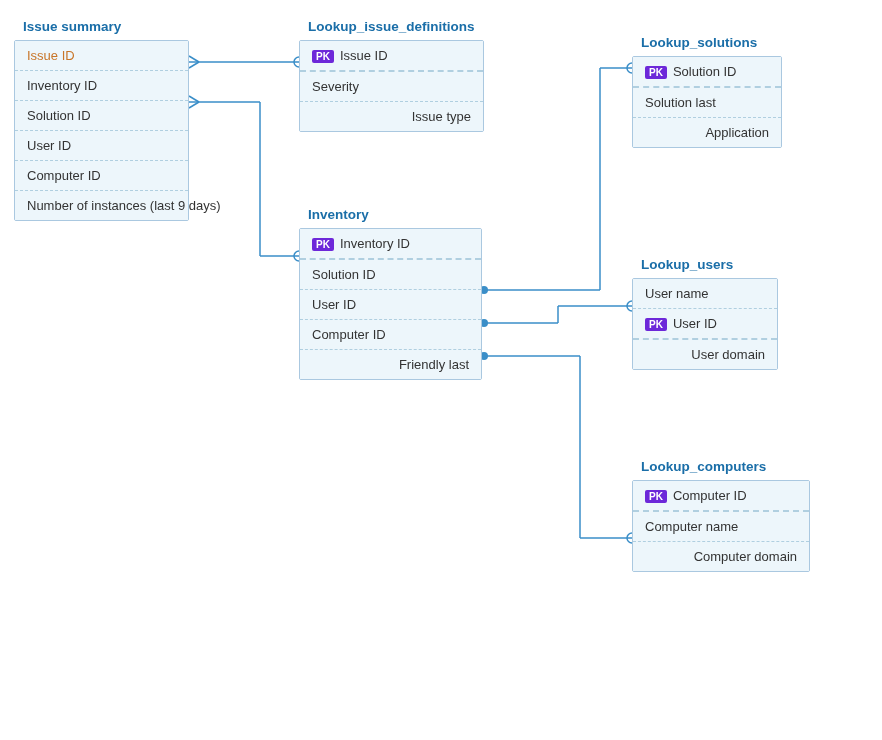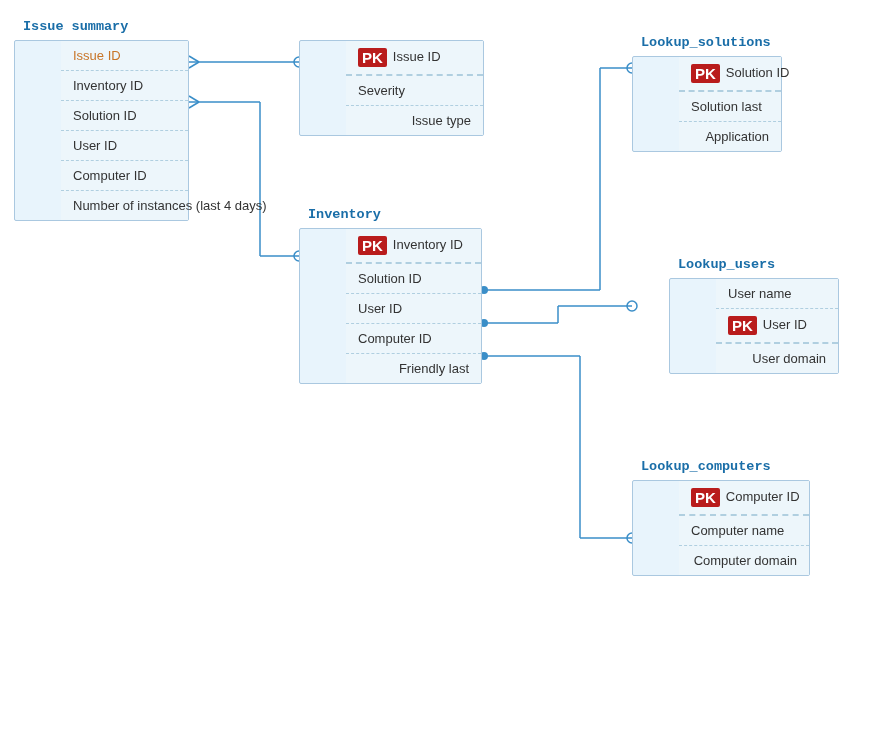--- a/index.html
+++ b/index.html
@@ -30,47 +30,45 @@
 
     .db-table-title {
       color: #1a6ea8;
       font-weight: bold;
       font-size: 13.5px;
       padding: 4px 8px 6px 8px;
       position: absolute;
       top: -26px;
       left: 0;
       white-space: nowrap;
-      font-family: Liberation Mono, monospace;
     }
 
     .db-table-row {
       padding: 7px 12px;
       border-bottom: 1px dashed #b0cfe0;
       position: relative;
       background: #edf6fb;
       color: #333;
       white-space: nowrap;
-      margin-left: 46px;
     }
 
     .db-table-row:last-child {
       border-bottom: none;
       text-align: right;
     }
 
     .db-table-row.pk-row {
       border-bottom: 2px dashed #b0cfe0;
     }
 
     .pk-badge {
       display: inline-block;
-      background: #b91c1c;
+      background: #6d28d9;
       color: #fff;
-      font-size: 15px;
+      font-size: 10px;
       font-weight: bold;
       padding: 1px 4px;
       border-radius: 2px;
       margin-right: 6px;
       vertical-align: middle;
     }
 
     
     .connectors-svg {
       position: absolute;
@@ -136,24 +134,25 @@
     <circle cx="632" cy="538" r="5" fill="none" stroke="#3a8ec8" stroke-width="1.5"></circle>
   </svg>
 
   <div class="db-table" style="left:14px; top:40px; width:175px;">
     <div class="db-table-title">Issue summary</div>
     <div class="db-table-row" style="color:#c87528;">Issue ID</div>
     <div class="db-table-row">Inventory ID</div>
     <div class="db-table-row">Solution ID</div>
     <div class="db-table-row">User ID</div>
     <div class="db-table-row">Computer ID</div>
-    <div class="db-table-row">Number of instances (last 4 days)</div>
+    <div class="db-table-row">Number of instances (last 9 days)</div>
   </div>
 
   <div class="db-table" style="left:299px; top:40px; width:185px;">
+    <div class="db-table-title">Lookup_issue_definitions</div>
     <div class="db-table-row pk-row">
       <span class="pk-badge">PK</span>Issue ID
     </div>
     <div class="db-table-row">Severity</div>
     <div class="db-table-row">Issue type</div>
   </div>
 
   <div class="db-table" style="left:632px; top:56px; width:150px;">
     <div class="db-table-title">Lookup_solutions</div>
     <div class="db-table-row pk-row">
@@ -167,21 +166,21 @@
     <div class="db-table-title">Inventory</div>
     <div class="db-table-row pk-row">
       <span class="pk-badge">PK</span>Inventory ID
     </div>
     <div class="db-table-row">Solution ID</div>
     <div class="db-table-row">User ID</div>
     <div class="db-table-row">Computer ID</div>
     <div class="db-table-row">Friendly last</div>
   </div>
 
-  <div class="db-table" style="left:669px; top:278px; width:170px;">
+  <div class="db-table" style="left:632px; top:278px; width:146px;">
     <div class="db-table-title">Lookup_users</div>
     <div class="db-table-row">User name</div>
     <div class="db-table-row pk-row">
       <span class="pk-badge">PK</span>User ID
     </div>
     <div class="db-table-row">User domain</div>
   </div>
 
   <div class="db-table" style="left:632px; top:480px; width:178px;">
     <div class="db-table-title">Lookup_computers</div>

